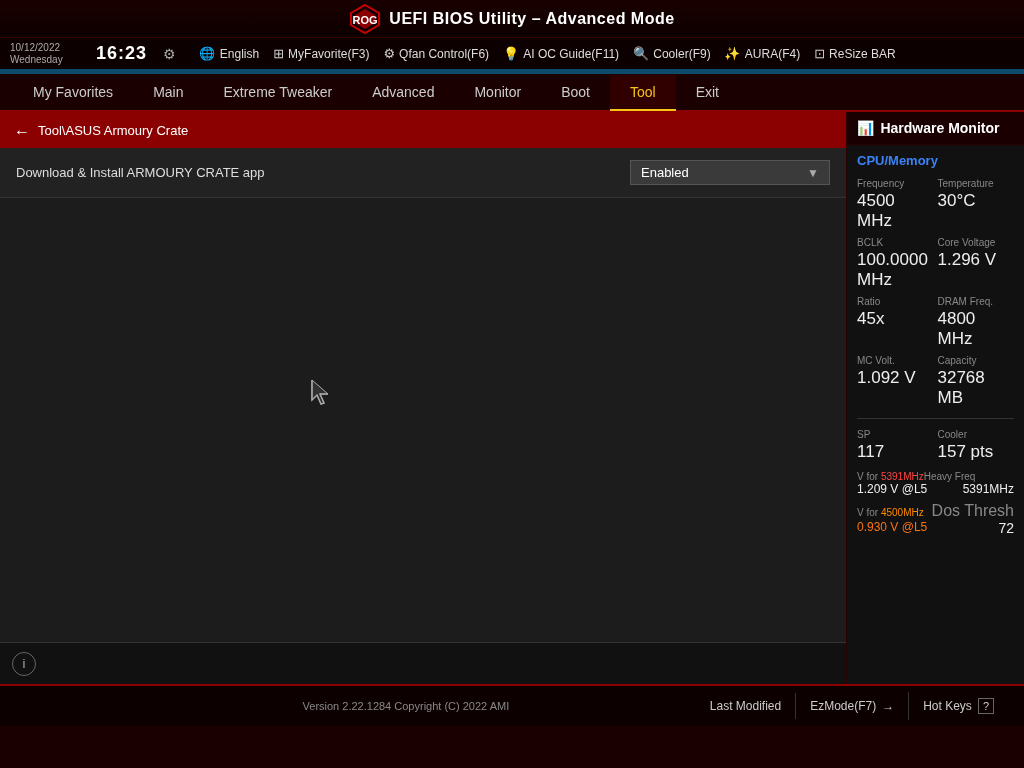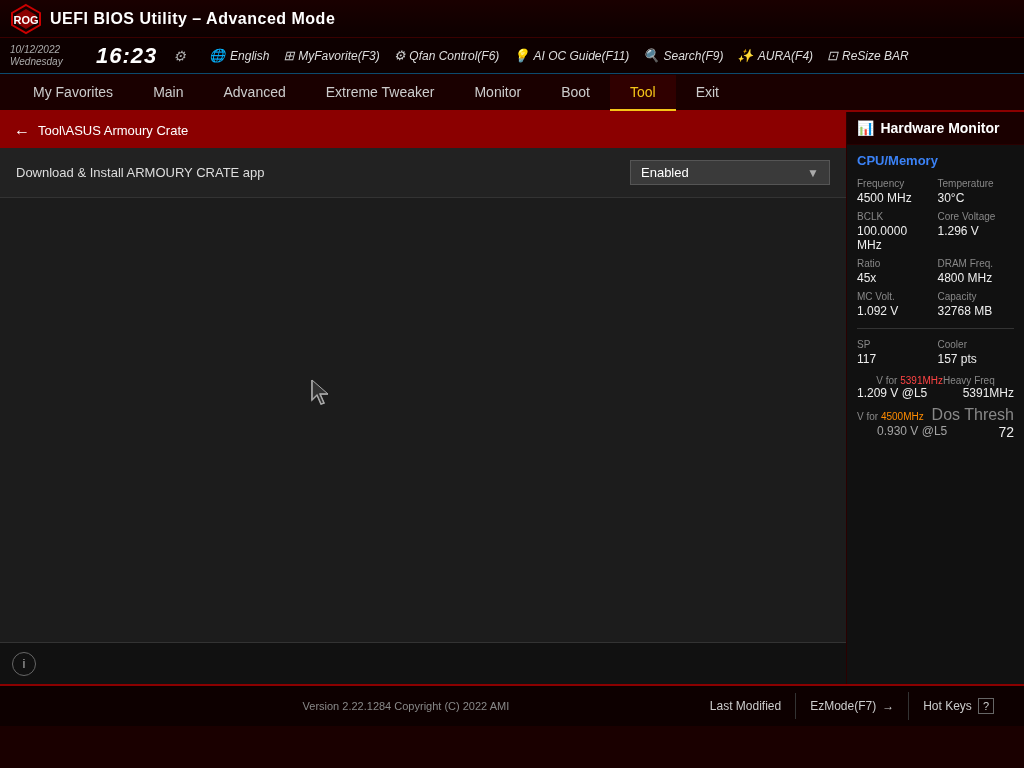--- a/index.html
+++ b/index.html
@@ -15,20 +15,21 @@
 
     
     .header-bar {
       background: linear-gradient(180deg, #1a0000 0%, #0d0000 100%);
       border-bottom: 1px solid #3a0000;
       padding: 6px 10px;
       display: flex;
       align-items: center;
       gap: 10px;
       height: 38px;
+      justify-content: center;
     }
     .logo-area {
       display: flex;
       align-items: center;
       gap: 8px;
     }
     .rog-logo {
       width: 32px;
       height: 32px;
       display: flex;
@@ -38,38 +39,37 @@
     .bios-title {
       color: #fff;
       font-size: 16px;
       font-weight: 600;
       letter-spacing: 0.5px;
     }
 
     
     .time-bar {
       background: #0d0000;
-      border-bottom: 1px solid #0c4a6e;
+      border-bottom: 5px solid #0c4a6e;
       padding: 2px 10px;
       display: flex;
       align-items: center;
       gap: 16px;
       height: 36px;
-      font-style: italic;
     }
     .date-block {
       display: flex;
       flex-direction: column;
       font-size: 10px;
       color: #aaa;
       line-height: 1.2;
       min-width: 70px;
     }
     .clock {
-      font-size: 22px;
+      font-size: 18px;
       font-weight: 700;
       color: #fff;
       letter-spacing: 1px;
     }
     .gear-icon-clock {
       font-size: 14px;
       color: #aaa;
       cursor: pointer;
     }
     .topbar-items {
@@ -242,21 +242,21 @@
       grid-template-columns: 1fr 1fr;
       padding: 2px 10px 6px;
       gap: 2px 4px;
     }
     .hw-cell-label {
       font-size: 10px;
       color: #888;
       padding-top: 4px;
     }
     .hw-cell-value {
-      font-size: 12px;
+      font-size: 17px;
       color: #eee;
       font-weight: 500;
     }
     .hw-divider {
       border: none;
       border-top: 1px solid #333;
       margin: 4px 10px;
     }
     .hw-pred-row {
       padding: 3px 10px;
@@ -336,45 +336,45 @@
     <div class="topbar-item">
       <span class="topbar-icon">⚙</span>
       <span>Qfan Control(F6)</span>
     </div>
     <div class="topbar-item">
       <span class="topbar-icon">💡</span>
       <span>AI OC Guide(F11)</span>
     </div>
     <div class="topbar-item">
       <span class="topbar-icon">🔍</span>
-      <span>Search(F9)</span>
+      <span>Cooler(F9)</span>
     </div>
     <div class="topbar-item">
       <span class="topbar-icon">✨</span>
       <span>AURA(F4)</span>
     </div>
     <div class="topbar-item">
       <span class="topbar-icon">⊡</span>
       <span>ReSize BAR</span>
     </div>
   </div>
 </div>
 
 <div class="nav-tabs">
   <div class="nav-tab">
     <span>My Favorites</span>
   </div>
   <div class="nav-tab">
     <span>Main</span>
   </div>
   <div class="nav-tab">
+    <span>Extreme Tweaker</span>
+  </div>
+  <div class="nav-tab">
     <span>Advanced</span>
-  </div>
-  <div class="nav-tab">
-    <span>Extreme Tweaker</span>
   </div>
   <div class="nav-tab">
     <span>Monitor</span>
   </div>
   <div class="nav-tab">
     <span>Boot</span>
   </div>
   <div class="nav-tab active">
     <span>Tool</span>
   </div>
@@ -450,37 +450,37 @@
     <hr class="hw-divider">
 
     <div class="hw-grid">
       <div class="hw-cell-label">SP</div>
       <div class="hw-cell-label">Cooler</div>
       <div class="hw-cell-value">117</div>
       <div class="hw-cell-value">157 pts</div>
     </div>
 
     <div class="hw-pred-row">
-      <div style="display:flex; justify-content:center; align-items:baseline;">
+      <div style="display:flex; justify-content:flex-start; align-items:baseline;">
         <span style="font-size:10px; color:#888;">V for <span class="hw-highlight-red">5391MHz</span></span>
         <span style="font-size:10px; color:#888;">Heavy Freq</span>
       </div>
       <div style="display:flex; justify-content:space-between;">
         <span style="font-size:12px; color:#eee;">1.209 V @L5</span>
         <span style="font-size:12px; color:#eee;">5391MHz</span>
       </div>
     </div>
 
     <div class="hw-pred-row">
       <div style="display:flex; justify-content:space-between; align-items:baseline;">
         <span style="font-size:10px; color:#888;">V for <span class="hw-highlight-orange">4500MHz</span></span>
         <span style="font-size:16px; color:#888;">Dos Thresh</span>
       </div>
       <div style="display:flex; justify-content:space-between;">
-        <span style="font-size:12px; color:#a3a3a3;margin-left:20px;">0.930 V @L5</span>
+        <span style="font-size:12px; color:#f97316;">0.930 V @L5</span>
         <span style="font-size:14px; color:#eee;">72</span>
       </div>
     </div>
   </div>
 
 </div>
 
 <div class="footer-bar">
   <div class="footer-left-spacer"></div>
   <div class="footer-version">Version 2.22.1284 Copyright (C) 2022 AMI</div>

